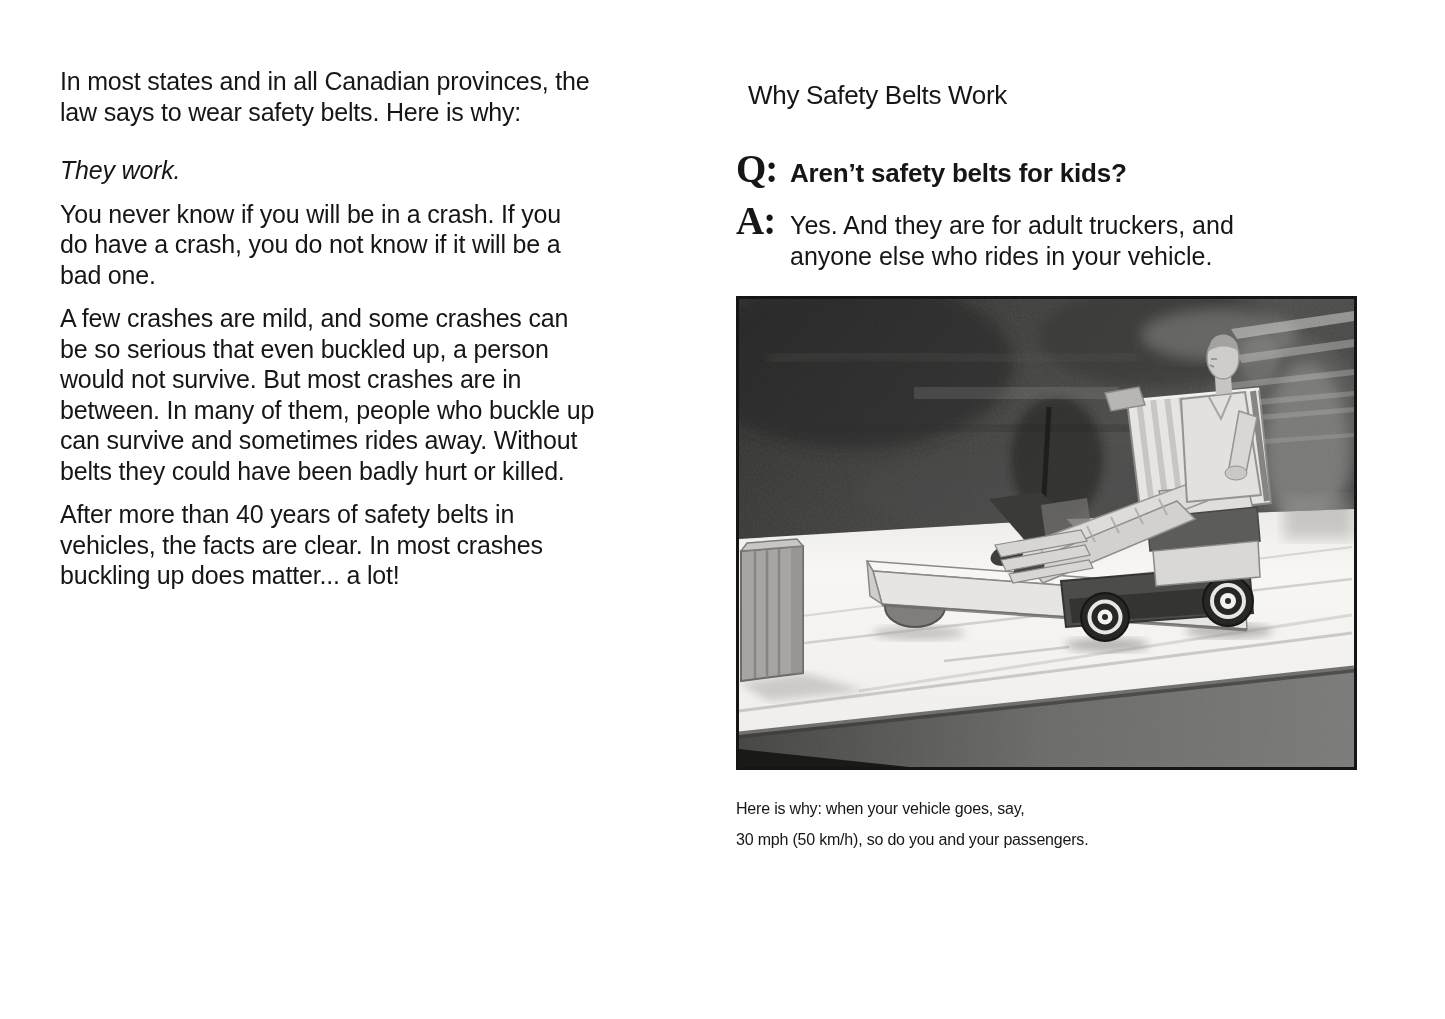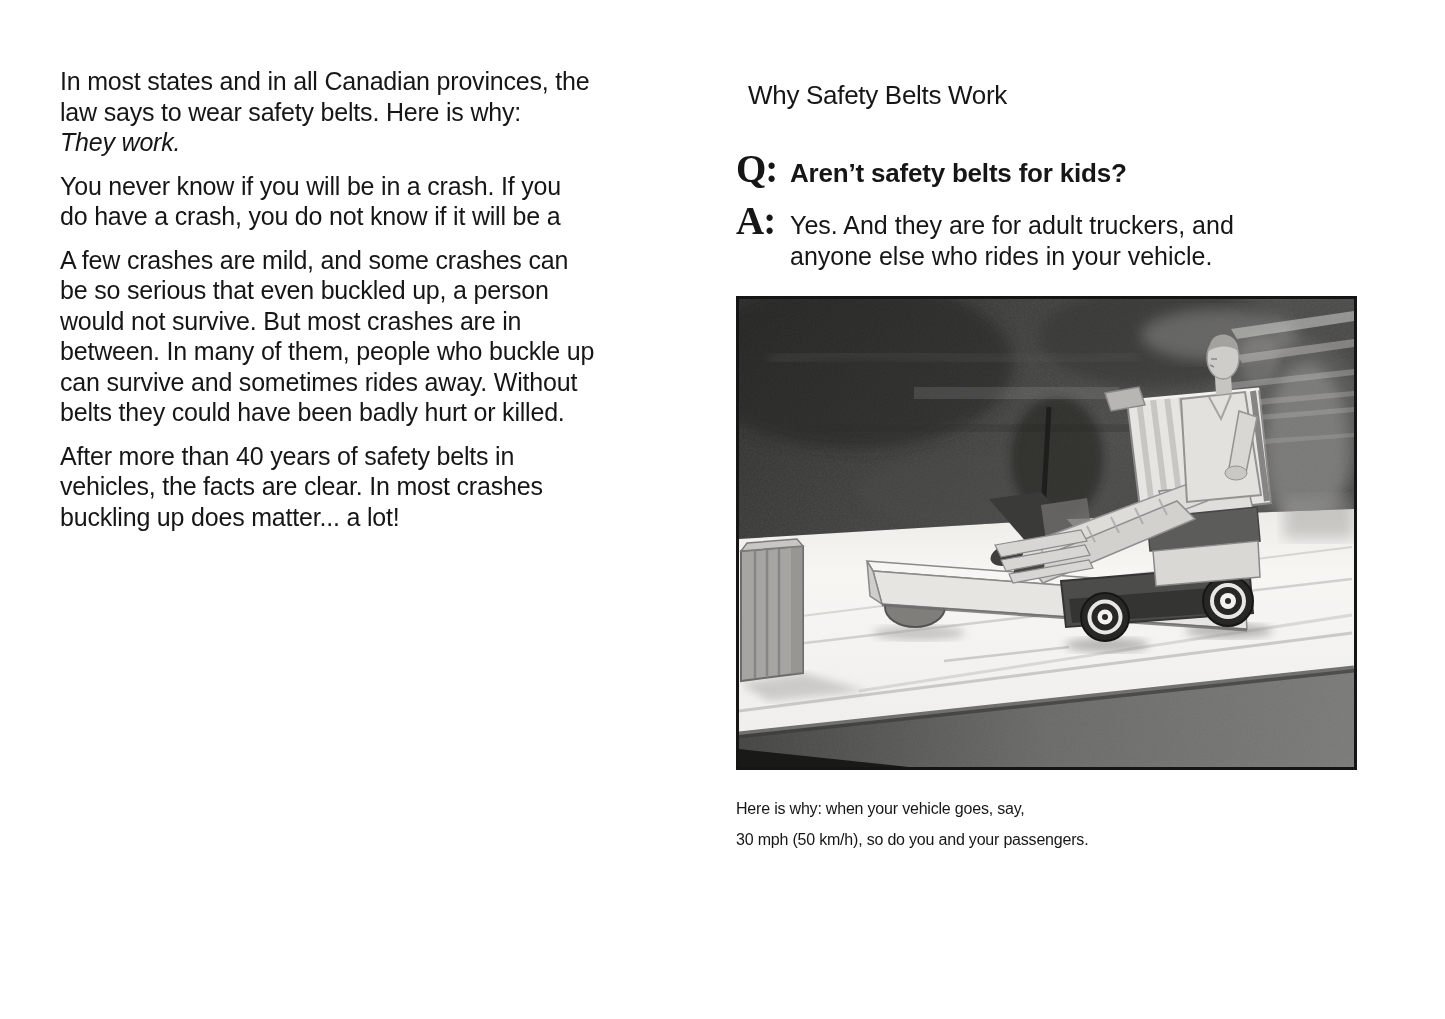--- a/index.html
+++ b/index.html
@@ -1,21 +1,21 @@
 <!DOCTYPE html>
 <html><head>
 <meta charset="utf-8">
 <style>
   html,body { margin:0; padding:0; background:#ffffff; }
   .page {
     position:relative; width:1445px; height:884px; background:#ffffff;
     font-family:"Liberation Sans", sans-serif; color:#161616; overflow:hidden;
   }
   .ln { display:block; white-space:nowrap; }
-  .italic { font-style:italic; }
+  .italic { font-style:italic;margin-top:28px; }
 
   
   .col-left { position:absolute; left:60px; top:66px; width:640px; }
   .para { margin:0 0 13px 0; font-size:25px; line-height:30.5px; letter-spacing:-0.2px; }
 
   
   .col-right { position:absolute; left:736px; top:62px; width:632px; }
   .heading { margin:12px; font-size:26px; line-height:42px; font-weight:normal; letter-spacing:-0.3px; }
   .qa { display:flex; align-items:baseline; }
   .qa-q { margin-top:30px; }
@@ -46,20 +46,21 @@
 
   <div class="col-left">
     <p class="para">
       <span class="ln">In most states and in all Canadian provinces, the</span>
       <span class="ln">law says to wear safety belts. Here is why:</span>
       <span class="ln italic">They work.</span>
     </p>
     <p class="para">
       <span class="ln">You never know if you will be in a crash. If you</span>
       <span class="ln">do have a crash, you do not know if it will be a</span>
+      <span class="ln">bad one.</span>
     </p>
     <p class="para">
       <span class="ln">A few crashes are mild, and some crashes can</span>
       <span class="ln">be so serious that even buckled up, a person</span>
       <span class="ln">would not survive. But most crashes are in</span>
       <span class="ln">between. In many of them, people who buckle up</span>
       <span class="ln">can survive and sometimes rides away. Without</span>
       <span class="ln">belts they could have been badly hurt or killed.</span>
     </p>
     <p class="para">

